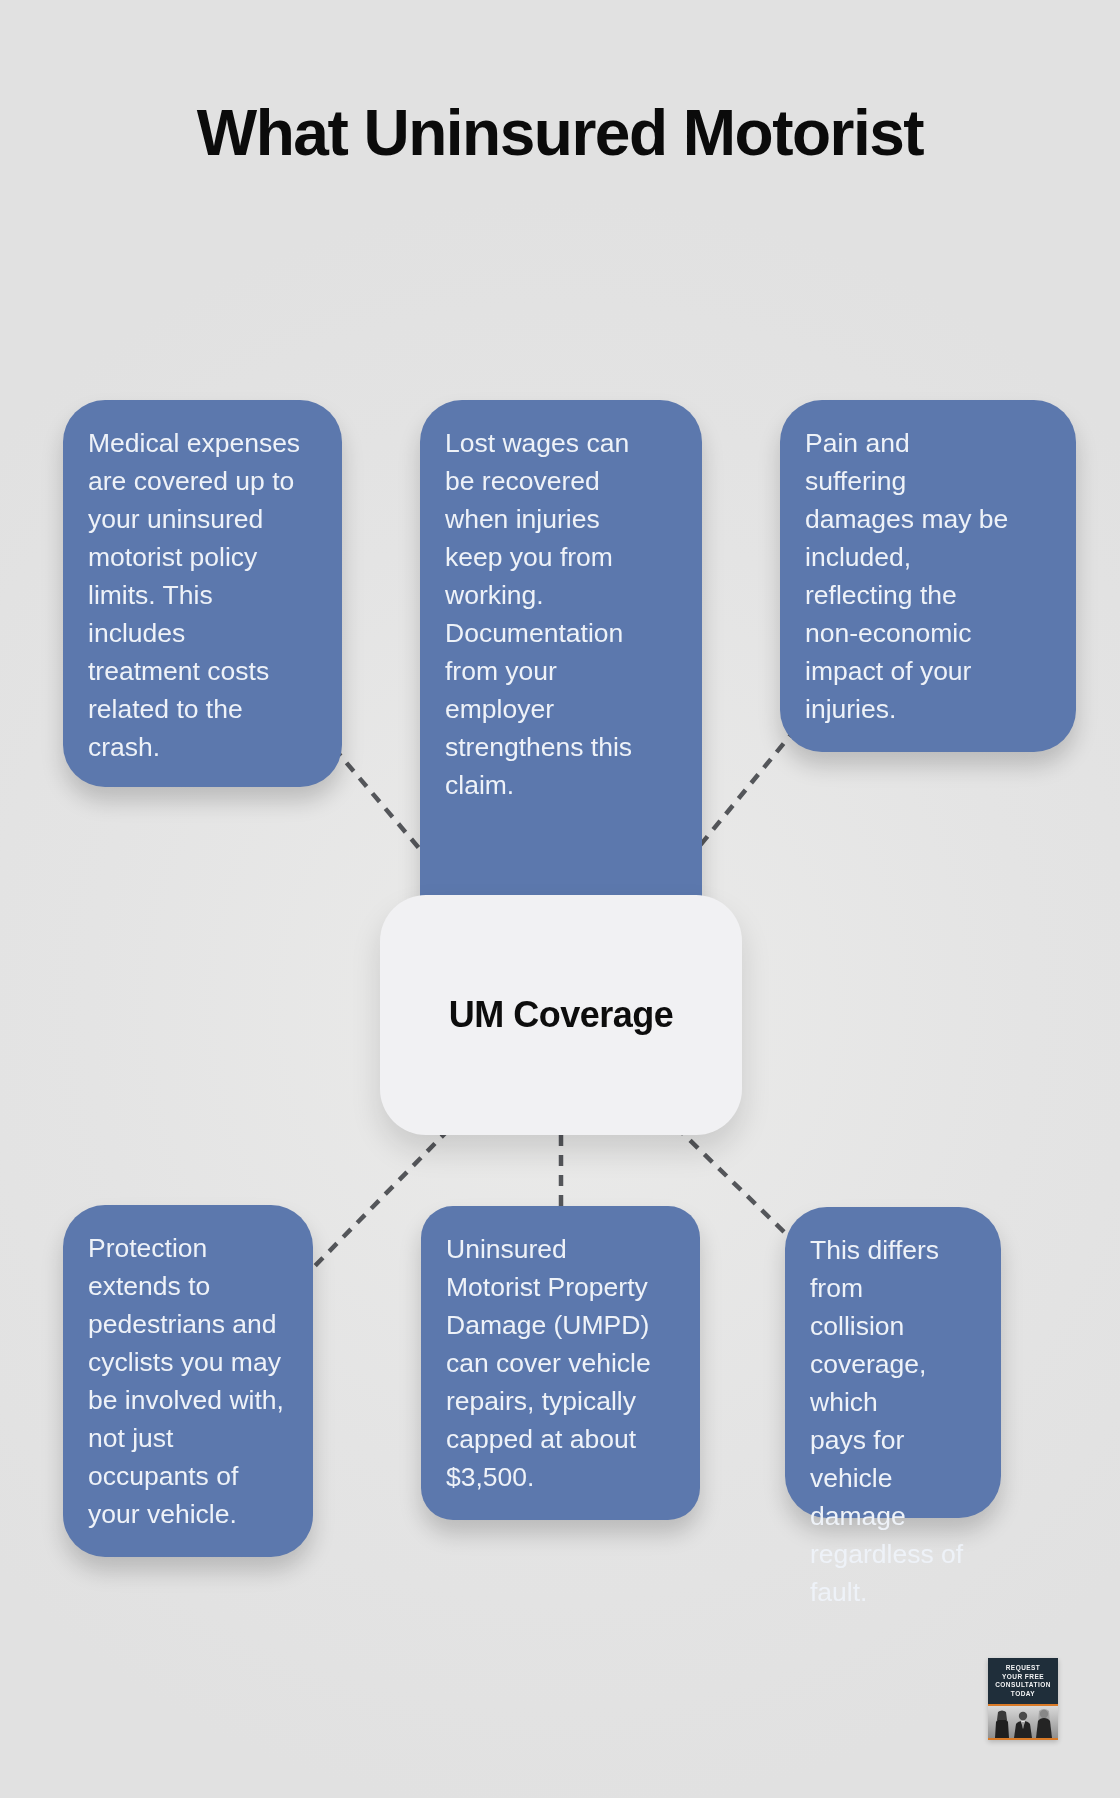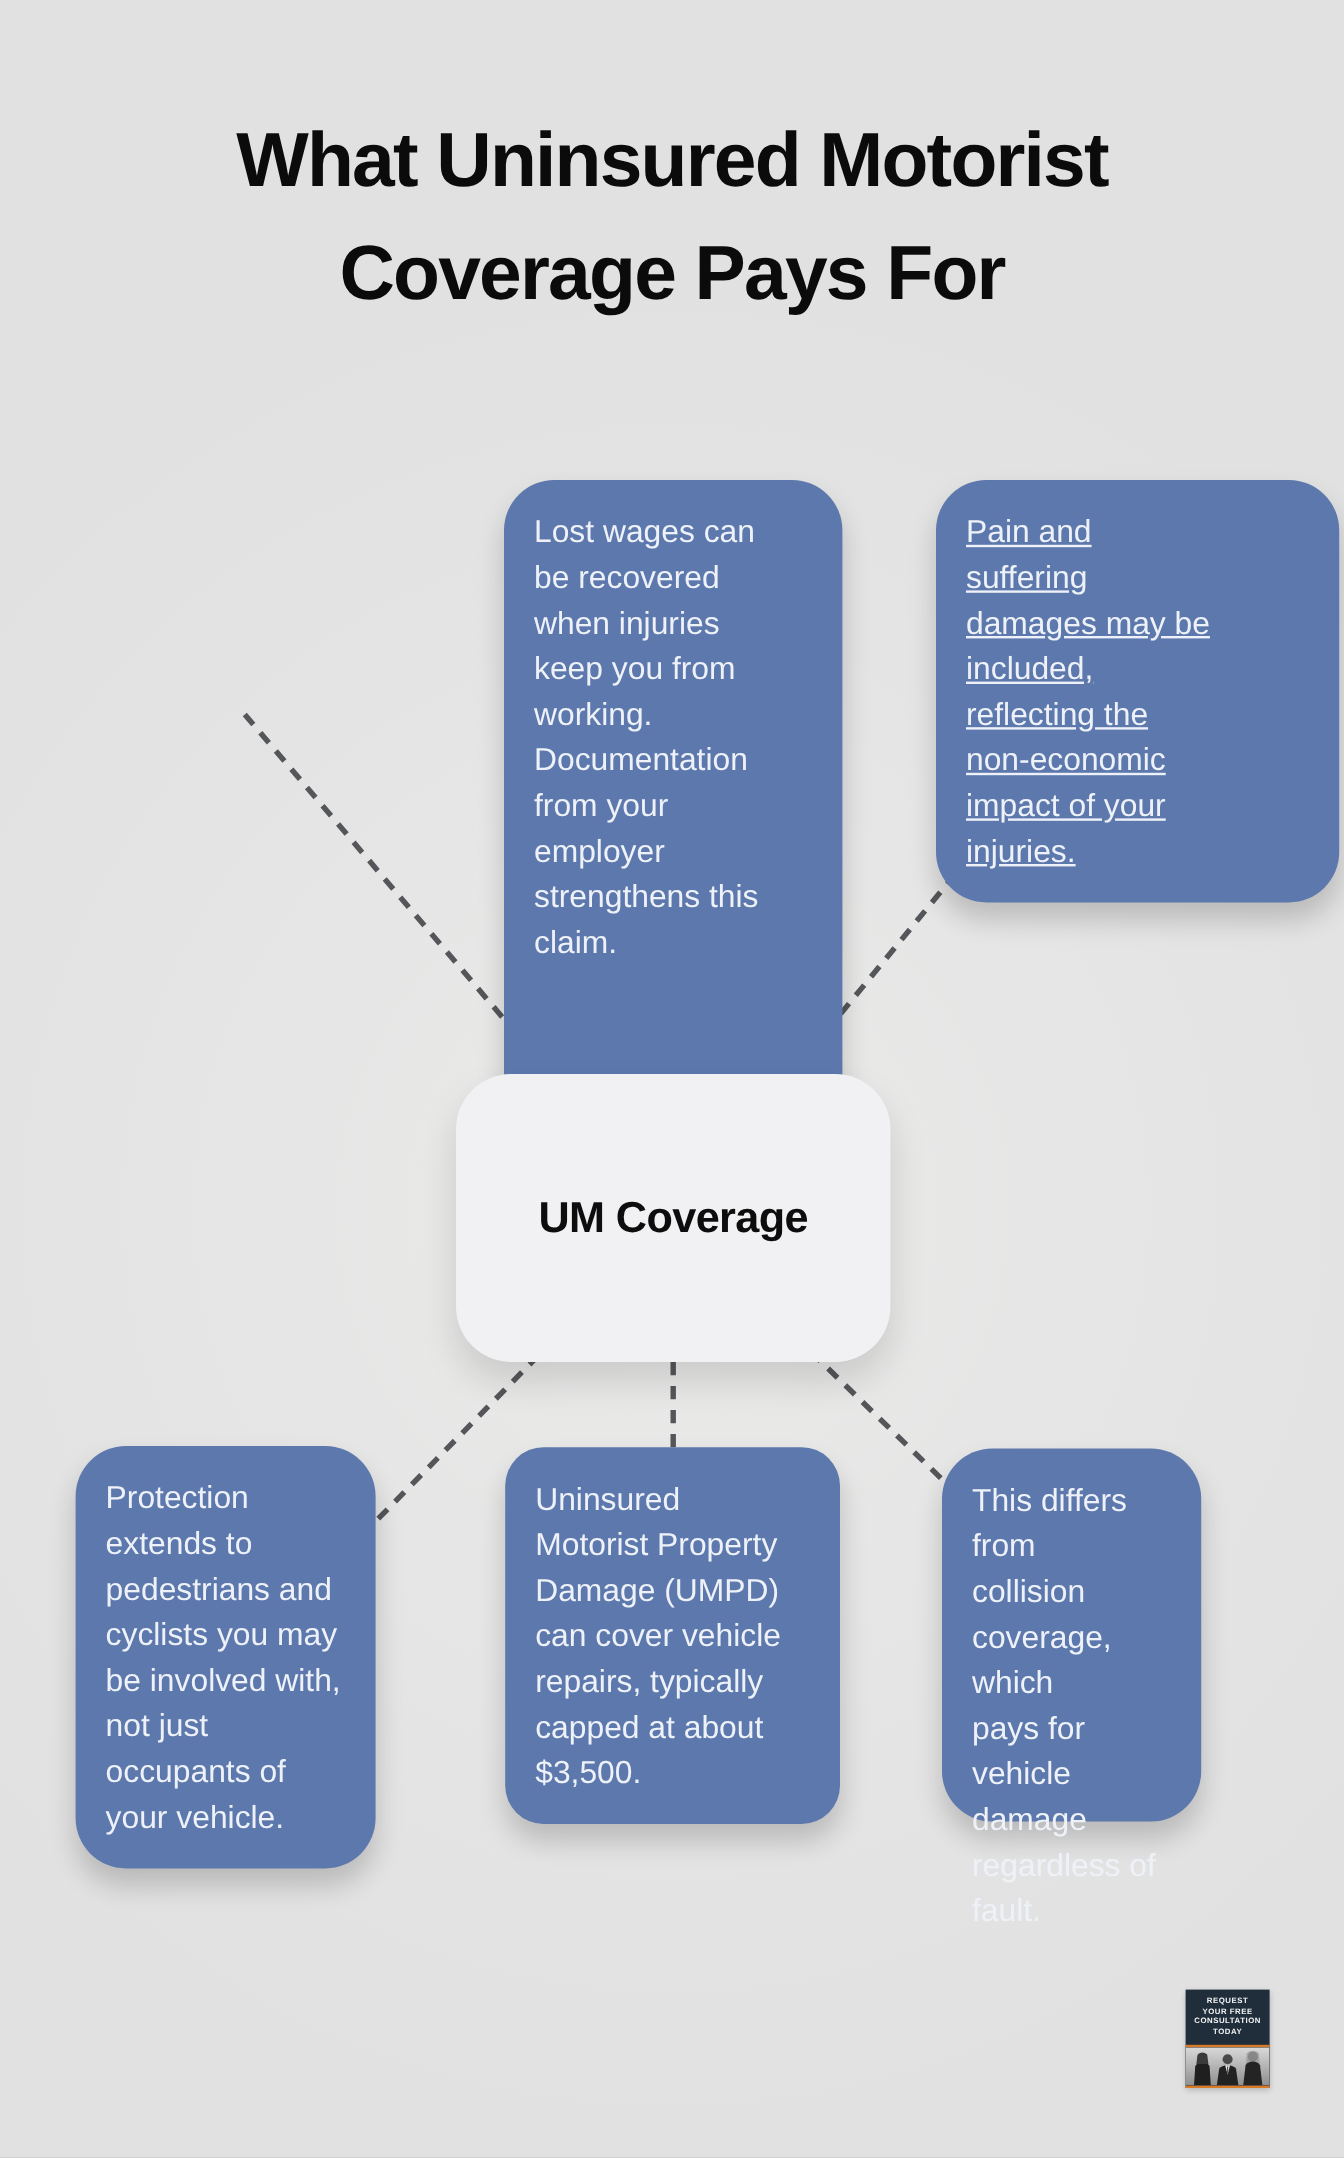--- a/index.html
+++ b/index.html
@@ -41,21 +41,21 @@
     margin: 0;
     padding: 24px 14px 0 25px;
     font-size: 26.5px;
     line-height: 38px;
     white-space: pre-line;
     font-weight: 400;
   }
 
   .b1 { left: 63px;  top: 400px;  width: 279px; height: 387px; }
   .b2 { left: 420px; top: 400px;  width: 282px; height: 541px; }
-  .b3 { left: 780px; top: 400px;  width: 336px; height: 352px; text-decoration: underline; }
+  .b3 { left: 780px; top: 400px;  width: 296px; height: 352px; }
   .b4 { left: 63px;  top: 1205px; width: 250px; height: 352px; }
   .b5 { left: 421px; top: 1206px; width: 279px; height: 314px; border-radius: 32px; }
   .b6 { left: 785px; top: 1207px; width: 216px; height: 311px; }
 
   .center-node {
     position: absolute;
     z-index: 3;
     left: 380px;
     top: 895px;
     width: 362px;
@@ -103,34 +103,44 @@
   }
   .badge-photo-wrap svg { display: block; }
 </style>
 </head>
 <body>
 
 <div class="canvas">
 
   <div class="title">
     <div>What Uninsured Motorist</div>
-    <div>Coverage Pays For</div>
   </div>
 
   <svg class="connectors" width="1120" height="1798" viewBox="0 0 1120 1798">
     <g stroke="#54565a" stroke-width="4.5" stroke-dasharray="11 9" fill="none">
       <line x1="561" y1="1015" x2="202" y2="593"></line>
       <line x1="561" y1="1015" x2="561" y2="614"></line>
       <line x1="561" y1="1015" x2="921" y2="576"></line>
       <line x1="561" y1="1015" x2="202" y2="1381"></line>
       <line x1="561" y1="1015" x2="561" y2="1363"></line>
       <line x1="561" y1="1015" x2="918" y2="1362"></line>
     </g>
   </svg>
 
+  <div class="node b1">
+    <p>Medical expenses
+are covered up to
+your uninsured
+motorist policy
+limits. This
+includes
+treatment costs
+related to the
+crash.</p>
+  </div>
   <div class="node b2">
     <p>Lost wages can
 be recovered
 when injuries
 keep you from
 working.
 Documentation
 from your
 employer
 strengthens this

